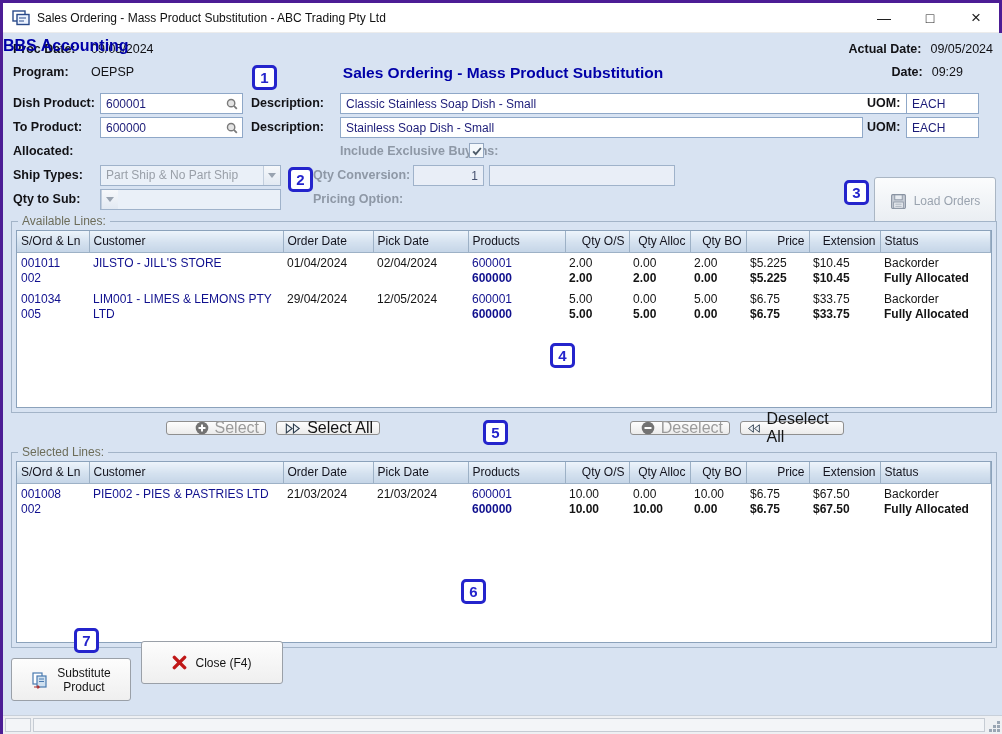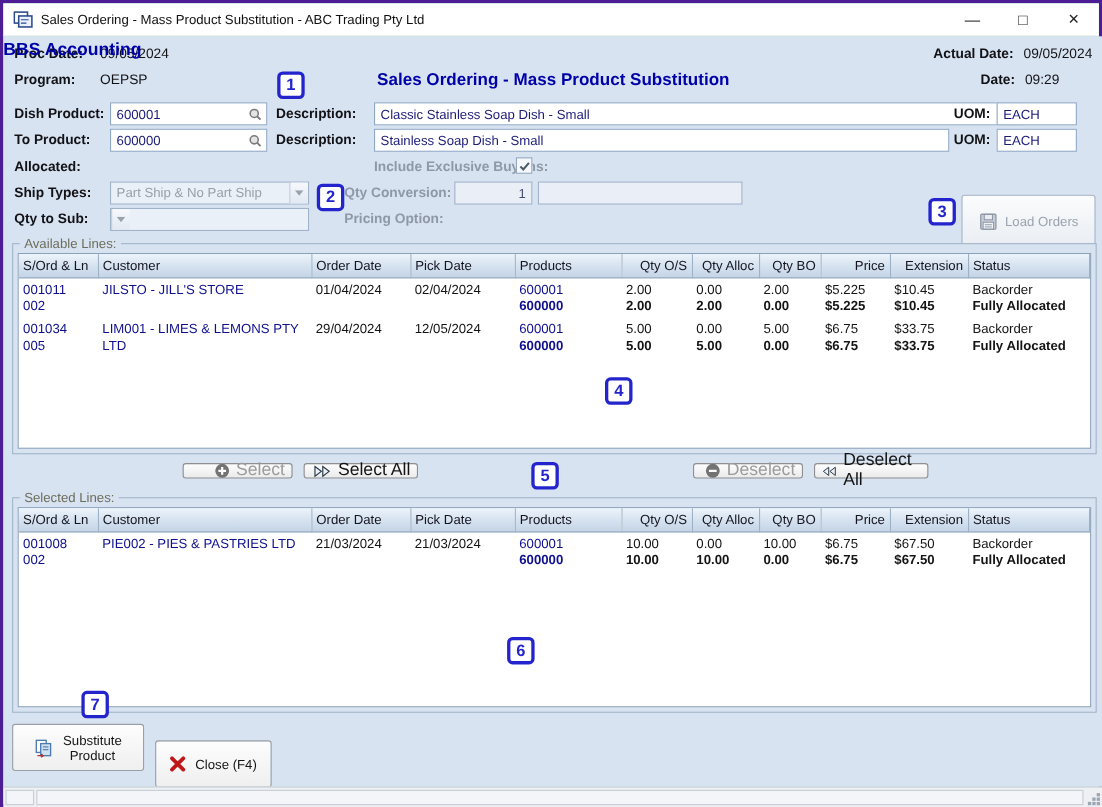--- a/index.html
+++ b/index.html
@@ -442,21 +442,21 @@
         <rect x="6" y="5" width="9" height="11" fill="#cfe0ef" stroke="#4a7ab0" stroke-width="1.2"></rect>
         <line x1="8" y1="8" x2="13" y2="8" stroke="#4a7ab0" stroke-width="1"></line>
         <line x1="8" y1="10.5" x2="13" y2="10.5" stroke="#4a7ab0" stroke-width="1"></line>
         <path d="M3 16 L8 16 L6.5 14.5 M8 16 L6.5 17.5" fill="none" stroke="#b03030" stroke-width="1.2"></path>
       </svg>
       <span class="biglabel">
         <div>Substitute</div>
         <div>Product</div>
       </span>
     </div>
-    <div class="bigbtn" style="left:138px;top:640px;width:106px;height:43px">
+    <div class="bigbtn" style="left:138px;top:608px;width:142px;height:43px">
       <svg width="15" height="15" viewBox="0 0 14 14">
           <path d="M2.2 2.2 L11.8 11.8 M11.8 2.2 L2.2 11.8" stroke="#c01818" stroke-width="3.2" stroke-linecap="round"></path>
         </svg>
       <span>Close (F4)</span>
     </div>
   </div>
 
   <div id="statusbar">
     <div class="status-cell"></div>
     <div class="status-panel"></div>

